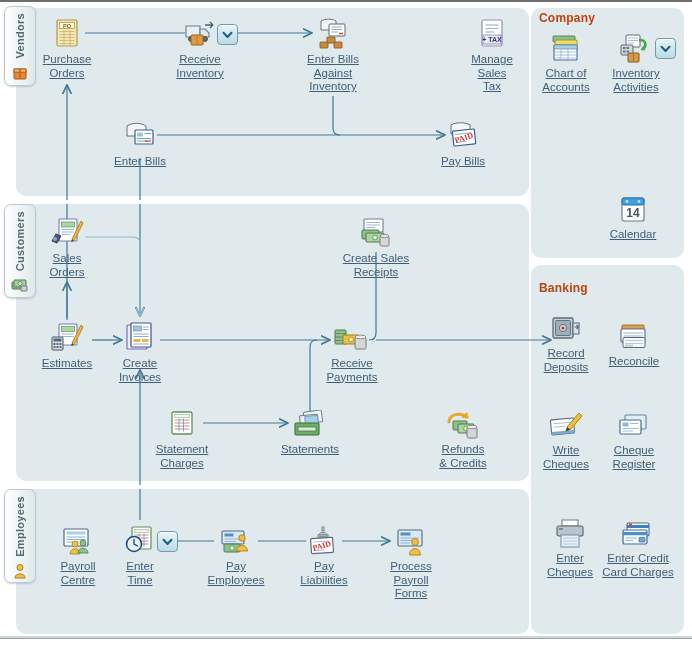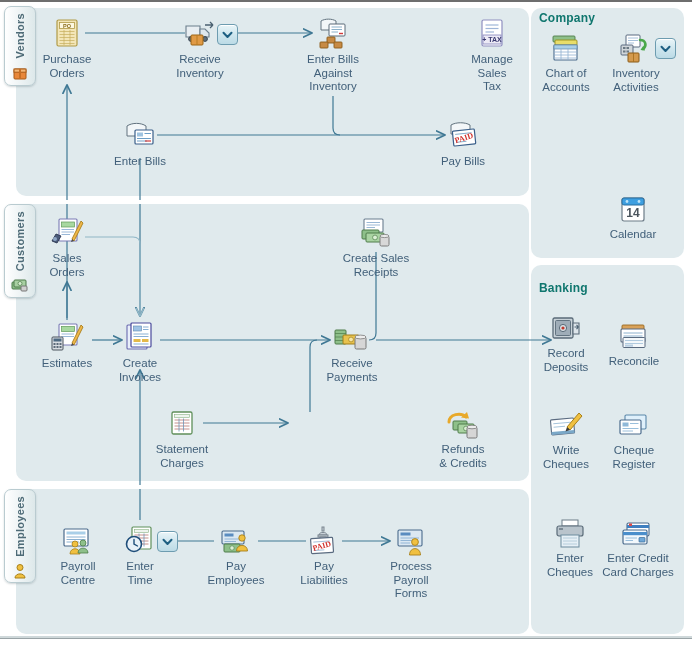--- a/index.html
+++ b/index.html
@@ -19,21 +19,21 @@
   
   .panel{
     position:absolute;
     background:#e0eaed;
     border-radius:10px;
   }
   .panel-title{
     position:absolute;
     font-size:12px;
     font-weight:bold;
-    color:#0f766e;
+    color:#c2410c;
     letter-spacing:0.2px;
   }
 
   
   .vtab{
     position:absolute;
     width:30px;
     border-radius:7px;
     background:linear-gradient(to right,#ffffff 0%,#f3f7f8 35%,#dde8ea 100%);
     border:1px solid #b9cbd0;
@@ -68,20 +68,21 @@
     display:flex;
     align-items:flex-end;
     justify-content:center;
     margin-bottom:3px;
   }
   .tile .lab{
     font-size:11.5px;
     line-height:13.5px;
     color:#42607a;
     white-space:pre-line;
+    text-decoration:underline;
   }
 
   
   .ddbtn{
     position:absolute;
     width:19px;height:19px;
     border-radius:4px;
     background:linear-gradient(to bottom,#e9f5f8 0%,#cfe6ee 50%,#bcdbe6 100%);
     border:1px solid #6d9cb0;
     box-shadow:inset 0 1px 0 #ffffff;
@@ -433,20 +434,32 @@
         <g stroke="#6f94b8" stroke-width="0.8">
           <line x1="11" y1="8.5" x2="11" y2="21.5"></line>
           <line x1="15.5" y1="8.5" x2="15.5" y2="21.5"></line>
         </g>
       </svg>
     </div>
     <div class="lab">Statement
 Charges</div>
   </div>
 
+  <div class="tile" style="left:262px;top:404px;">
+    <div class="glyph">
+      <svg width="36" height="30" viewBox="0 0 36 30">
+        <rect x="12" y="1" width="18" height="12" rx="1" fill="#f2f6f8" stroke="#6b7e8c" stroke-width="1" transform="rotate(-8 21 7)"></rect>
+        <rect x="8" y="5" width="18" height="12" rx="1" fill="#e9f0f4" stroke="#6b7e8c" stroke-width="1" transform="rotate(-5 17 11)"></rect>
+        <rect x="13" y="6" width="13" height="8" fill="#a9cfe8" stroke="#5f87a8" stroke-width="0.7" transform="rotate(-5 19 10)"></rect>
+        <rect x="3" y="13" width="24" height="12" rx="1.2" fill="#6cad68" stroke="#3f6f3c" stroke-width="1.1"></rect>
+        <rect x="6" y="17" width="18" height="4" fill="#d4ecd0" stroke="#3f6f3c" stroke-width="0.7"></rect>
+      </svg>
+    </div>
+    <div class="lab">Statements</div>
+  </div>
 
   <div class="tile" style="left:415px;top:404px;">
     <div class="glyph">
       <svg width="36" height="30" viewBox="0 0 36 30">
         <path d="M4,12 C4,4 16,2 21,7" fill="none" stroke="#e8a92a" stroke-width="3" stroke-linecap="round"></path>
         <path d="M22,2 L24,8.5 L16,7.5 Z" fill="#e8a92a"></path>
         <rect x="8" y="11" width="14" height="9" rx="1" fill="#8ec08a" stroke="#4e7d4a" stroke-width="1"></rect>
         <rect x="13" y="14" width="16" height="9" rx="1" fill="#a9d3a2" stroke="#4e7d4a" stroke-width="1"></rect>
         <circle cx="21" cy="18.5" r="2.4" fill="#dcf0d6" stroke="#4e7d4a" stroke-width="0.7"></circle>
         <rect x="22" y="17" width="10" height="11" rx="1.5" fill="#d6d6d6" stroke="#787878" stroke-width="1"></rect>

